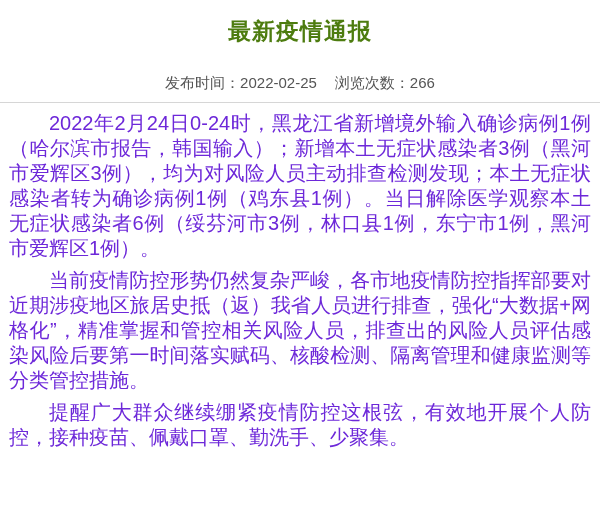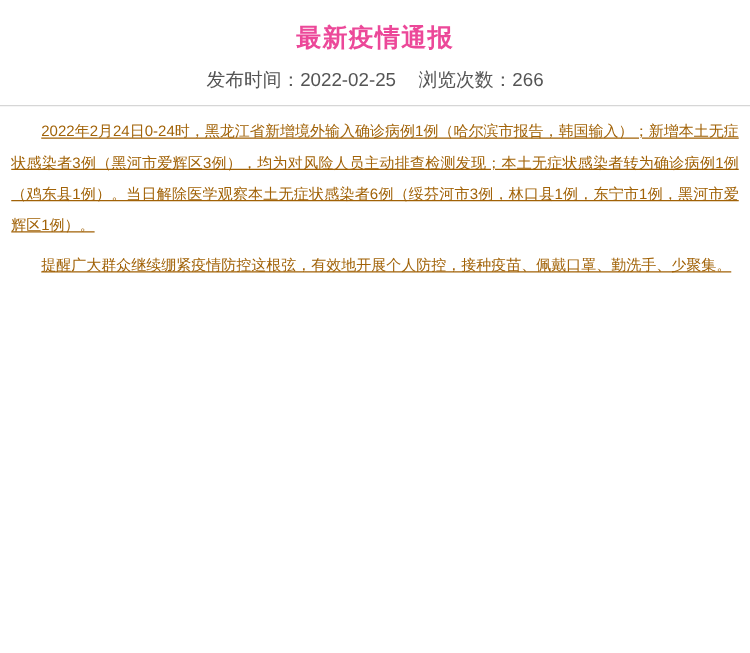--- a/index.html
+++ b/index.html
@@ -13,64 +13,64 @@
   .page {
     width: 600px;
     height: 522px;
     background: #ffffff;
   }
   header {
     padding-top: 14px;
     text-align: center;
   }
   h1.title {
-    font-size: 20px;
+    font-size: 23px;
     line-height: 34px;
     font-weight: 700;
-    color: #ec4899;
+    color: #4d7c0f;
     letter-spacing: 1px;
   }
   .meta {
-    margin-top: 8px;
+    margin-top: 26px;
     font-size: 15px;
     line-height: 18px;
     color: #555555;
   }
   .meta .views-group {
     margin-left: 18px;
   }
   .divider {
     margin-top: 10px;
     width: 100%;
     height: 0;
     border-bottom: 1px solid #d6d6d6;
   }
   article {
     padding: 8px 9px 0 9px;
   }
   article p {
-    font-size: 12px;
+    font-size: 20px;
     line-height: 25px;
-    color: #a16207;
+    color: #6d28d9;
     text-indent: 2em;
     text-align: justify;
     margin-bottom: 7px;
-    text-decoration: underline;
   }
 </style>
 </head>
 <body>
 
 <div class="page">
   <header>
     <h1 class="title">最新疫情通报</h1>
     <div class="meta">
       <span class="publish-group"><span>发布时间：</span><span>2022-02-25</span></span><span class="views-group"><span>浏览次数：</span><span>266</span></span>
     </div>
   </header>
 
   <div class="divider"></div>
 
   <article>
     <p>2022年2月24日0-24时，黑龙江省新增境外输入确诊病例1例（哈尔滨市报告，韩国输入）；新增本土无症状感染者3例（黑河市爱辉区3例），均为对风险人员主动排查检测发现；本土无症状感染者转为确诊病例1例（鸡东县1例）。当日解除医学观察本土无症状感染者6例（绥芬河市3例，林口县1例，东宁市1例，黑河市爱辉区1例）。</p>
+    <p>当前疫情防控形势仍然复杂严峻，各市地疫情防控指挥部要对近期涉疫地区旅居史抵（返）我省人员进行排查，强化“大数据+网格化”，精准掌握和管控相关风险人员，排查出的风险人员评估感染风险后要第一时间落实赋码、核酸检测、隔离管理和健康监测等分类管控措施。</p>
     <p>提醒广大群众继续绷紧疫情防控这根弦，有效地开展个人防控，接种疫苗、佩戴口罩、勤洗手、少聚集。</p>
   </article>
 </div>
 
 </body></html>

